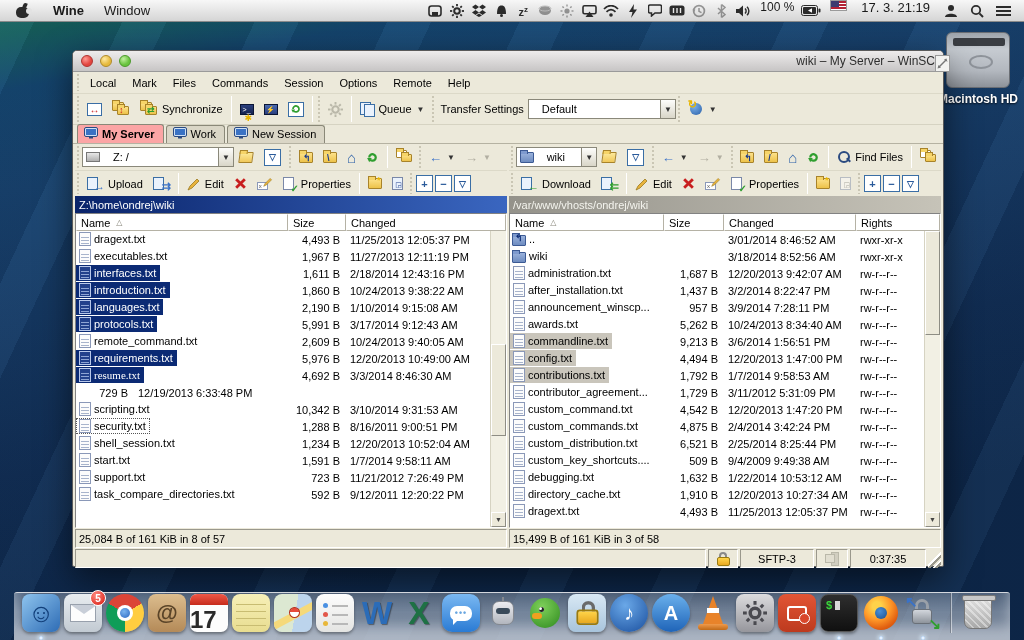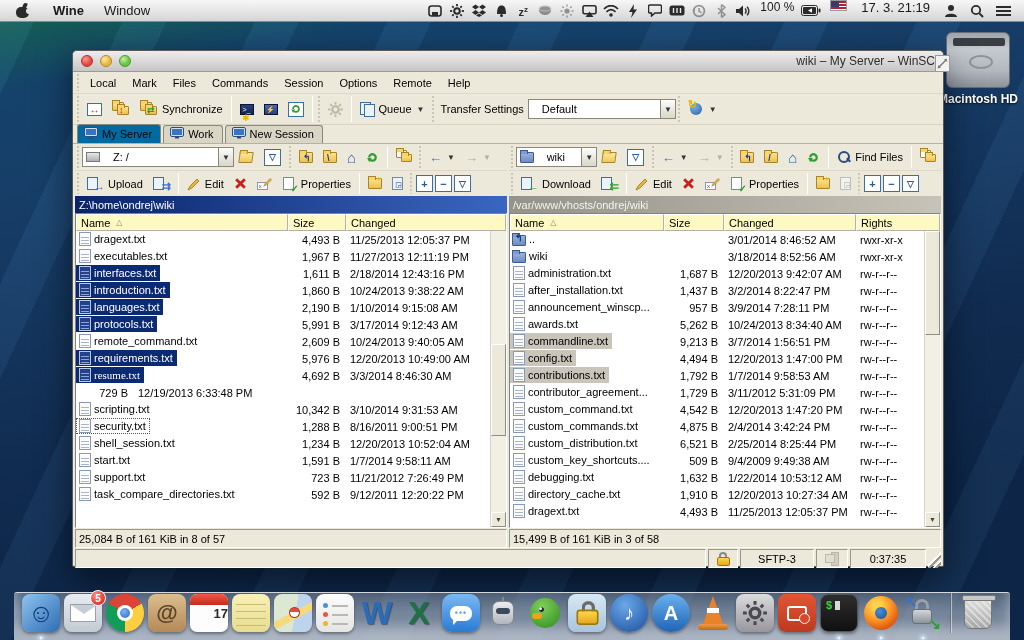--- a/index.html
+++ b/index.html
@@ -65,35 +65,35 @@
   .tbtn .lbl { white-space:nowrap; }
   .drop { font-size:8px; color:#333; margin-left:1px; }
   .combo { height:20px; background:#fff; border:1px solid #8a887a; display:flex; align-items:center; }
   .combo .cval { flex:1; padding:0 13px; white-space:nowrap; overflow:hidden; }
   .combo .cbtn { width:15px; height:100%; background:linear-gradient(#fdfdfb,#d9d6c8); border-left:1px solid #8a887a;
     display:flex; align-items:center; justify-content:center; font-size:8px; color:#333; }
 
   .tabsrow { height:19px; display:flex; align-items:flex-end; background:#ece9da; padding-left:4px; border-bottom:1px solid #b5b2a2; }
   .tab { display:flex; align-items:center; gap:4px; padding:1px 8px 2px 6px; height:18px;
     background:#dad6c6; border:1px solid #8a8878; border-bottom:none; border-radius:3px 3px 0 0; margin-right:2px; }
-  .tab.act { background:#0369a1; height:19px; font-weight:normal; }
+  .tab.act { background:#fca5a5; height:19px; font-weight:bold; }
   .tabstar { color:#e8b500; font-size:9px; margin-left:-4px; margin-top:-8px; }
 
   .panels { display:flex; gap:2px; padding:0 2px; height:404px; }
   .panel { flex:1; display:flex; flex-direction:column; min-width:0; }
   .navrow, .cmdrow { height:26px; display:flex; align-items:center; background:#ece9da; }
   .cmdrow { border-top:1px solid #dcd9c8; }
 
   .pathbar { height:17px; display:flex; align-items:center; padding:0 4px; font-size:11px; color:#fff; white-space:nowrap; overflow:hidden; }
   .pathbar.on  { background:linear-gradient(90deg,#0a246a,#3a66c0); }
   .pathbar.off { background:linear-gradient(90deg,#94928a,#c6c3b8); color:#f4f4ee; }
 
   .listwrap { flex:1; position:relative; background:#fff; border:1px solid #828282; border-right-color:#fff; border-bottom-color:#fff; overflow:hidden; }
   .hrow { display:flex; height:17px; background:#e9e6dc; position:relative; z-index:2; }
-  .hc { border:1px solid; border-color:#fff #b5b2a5 #b5b2a5 #fff; background:#fef9c3;
+  .hc { border:1px solid; border-color:#fff #b5b2a5 #b5b2a5 #fff; background:#ffffff;
     display:flex; align-items:center; padding:0 4px; gap:6px; font-size:11px; overflow:hidden; white-space:nowrap; }
   .sort { color:#8a887c; font-size:8px; }
   .rows { position:absolute; left:0; right:16px; top:17px; bottom:0; overflow:hidden; }
   .frow { display:flex; height:17px; align-items:center; white-space:nowrap; }
   .cell { overflow:hidden; flex-shrink:0; }
   .cell.num { text-align:right; padding-right:6px; }
   .cell.pad { padding-left:4px; }
   .nw { display:inline-flex; align-items:center; height:16px; padding-right:3px; border:1px solid transparent; }
   .nw .fn { padding-left:3px; }
   .nw.selA { background:#0b2a74; }
@@ -159,21 +159,21 @@
   .circ { border-radius:50% !important; }
   .notile { box-shadow:none; background:transparent !important; }
   .badge { position:absolute; top:-4px; right:-4px; min-width:16px; height:16px; border-radius:8px; background:radial-gradient(circle at 35% 30%,#ff8a80,#d6150b);
     border:1px solid #fff; color:#fff; font-size:10px; font-weight:bold; display:flex; align-items:center; justify-content:center; padding:0 3px; }
   .rundot { position:absolute; bottom:-5px; left:50%; width:4px; height:4px; margin-left:-2px; border-radius:50%;
     background:radial-gradient(#fff,#9ecbff); box-shadow:0 0 4px 1px rgba(220,240,255,.9); }
   .ddiv { width:1px; height:40px; margin:0 6px 2px 6px; background:rgba(90,95,105,.5); box-shadow:1px 0 0 rgba(255,255,255,.5); }
 
   .cal { width:38px; height:38px; border-radius:7px; background:#fdfdfd; position:relative; overflow:hidden; box-shadow:0 2px 3px rgba(0,0,0,.35); }
   .calbar { position:absolute; top:0; left:0; right:0; height:11px; background:linear-gradient(#ef5848,#c62b1c); }
-  .calday { position:absolute; top:12px; left:0; right:0; text-align:right; font-size:13px; font-weight:bold; color:#2a2a2a; }
+  .calday { position:absolute; top:12px; left:0; right:0; text-align:left; font-size:24px; font-weight:bold; color:#2a2a2a; }
   .notes-l { position:absolute; left:4px; right:4px; top:10px; height:1px; background:#c8bc72; box-shadow:0 7px 0 #c8bc72, 0 14px 0 #c8bc72, 0 21px 0 #c8bc72; }
   .rem-d { position:absolute; left:7px; top:9px; width:5px; height:5px; border-radius:50%; background:#4a90e2; box-shadow:0 9px 0 #e2574a, 0 18px 0 #e8b73a; }
   .rem-l { position:absolute; left:16px; top:11px; width:16px; height:1.5px; background:#b8b8b8; box-shadow:0 9px 0 #b8b8b8, 0 18px 0 #b8b8b8; }
   .bub { width:22px; height:15px; background:#fff; border-radius:7px; position:relative; display:flex; align-items:center; justify-content:center;
     color:#69a6e0; font-size:9px; letter-spacing:1px; font-weight:bold; }
   .bub::after { content:""; position:absolute; left:3px; bottom:-4px; border:4px solid transparent; border-top-color:#fff; border-left-color:#fff; }
   .robo { width:22px; height:24px; background:linear-gradient(#ececf0,#b2b6be); border:1px solid #84888f; border-radius:7px; position:relative; }
   .robo::before { content:""; position:absolute; left:3px; top:6px; width:14px; height:6px; background:#3a4a5a; border-radius:3px; }
   .robo::after { content:""; position:absolute; left:9px; top:-5px; width:2px; height:5px; background:#84888f; }
   .duck { width:30px; height:30px; border-radius:50%; background:radial-gradient(circle at 40% 30%,#7ed05a,#2f8a1e); position:relative; }
@@ -971,21 +971,21 @@
               <div class="cell num" style="width:60px;">5,262 B</div>
               <div class="cell pad" style="width:132px;">10/24/2013 8:34:40 AM</div>
               <div class="cell pad" style="flex:1;">rw-r--r--</div>
             </div>
             <div class="frow">
               <div class="cell" style="width:154px;"><span class="nw selI">
                   <span class="fi-doc"></span>
                   <span class="fn">commandline.txt</span>
                 </span></div>
               <div class="cell num" style="width:60px;">9,213 B</div>
-              <div class="cell pad" style="width:132px;">3/7/2014 1:56:51 PM</div>
+              <div class="cell pad" style="width:132px;">3/6/2014 1:56:51 PM</div>
               <div class="cell pad" style="flex:1;">rw-r--r--</div>
             </div>
             <div class="frow">
               <div class="cell" style="width:154px;"><span class="nw selI">
                   <span class="fi-doc"></span>
                   <span class="fn">config.txt</span>
                 </span></div>
               <div class="cell num" style="width:60px;">4,494 B</div>
               <div class="cell pad" style="width:132px;">12/20/2013 1:47:00 PM</div>
               <div class="cell pad" style="flex:1;">rw-r--r--</div>

